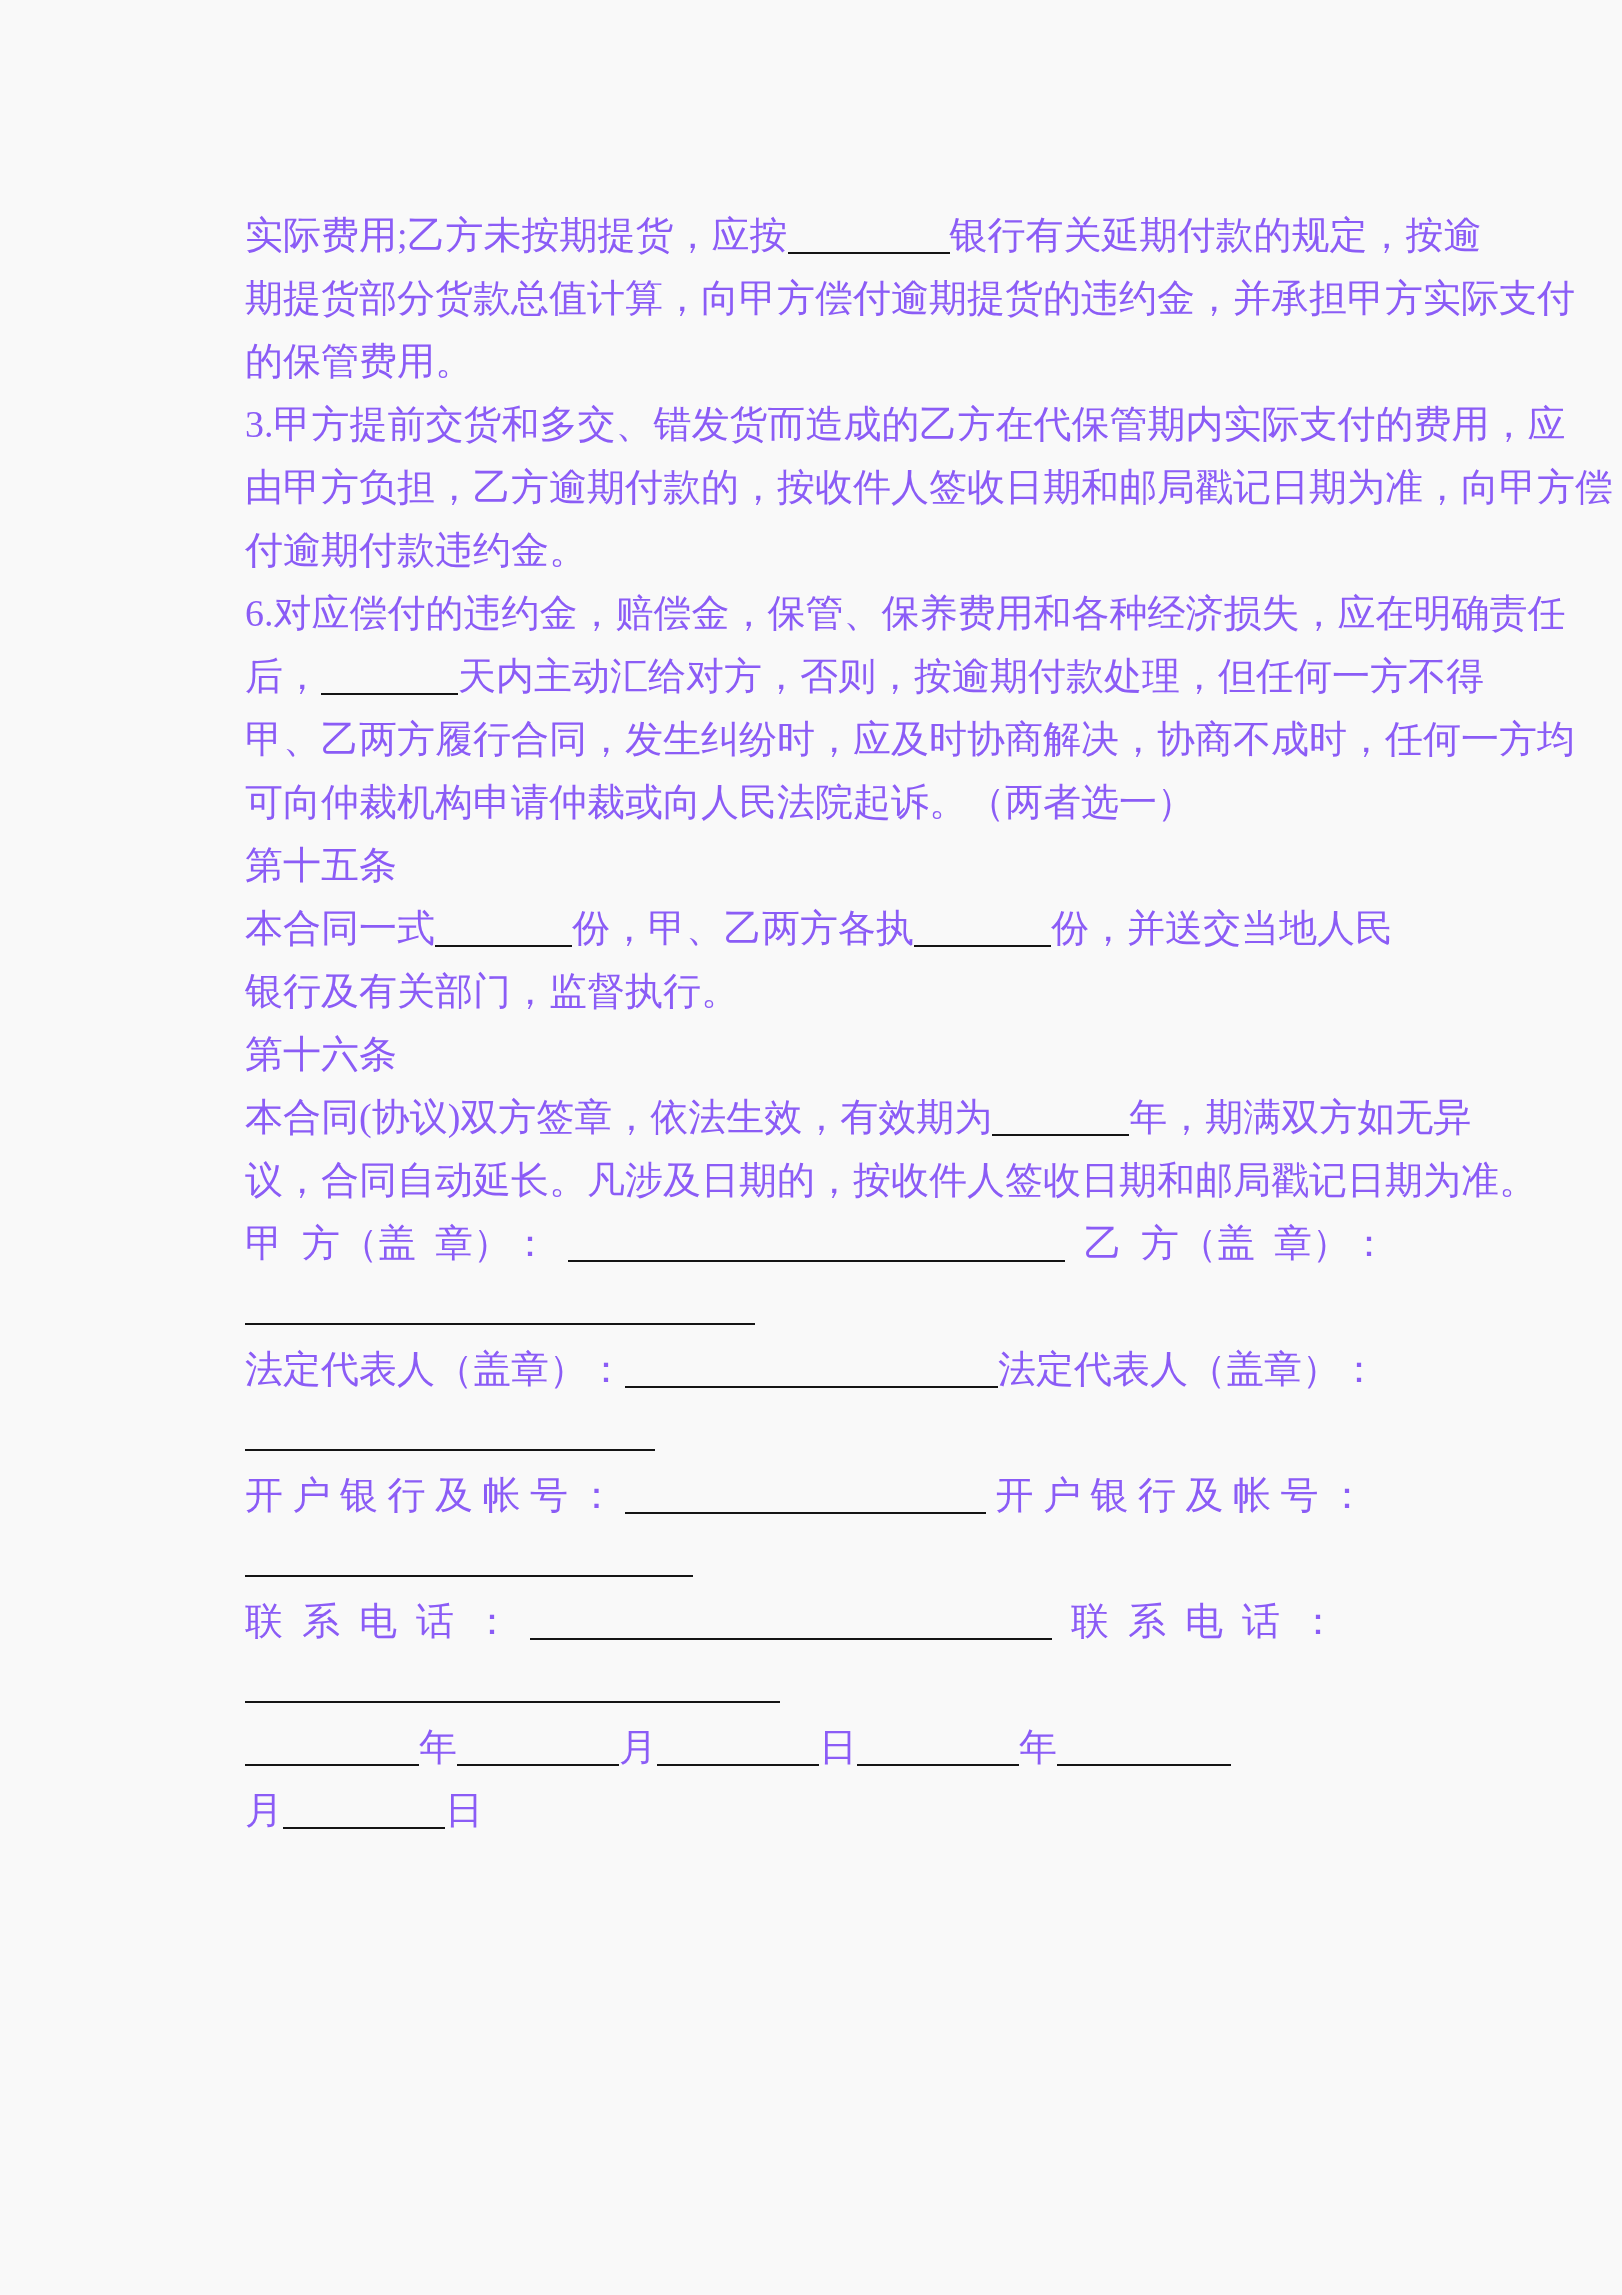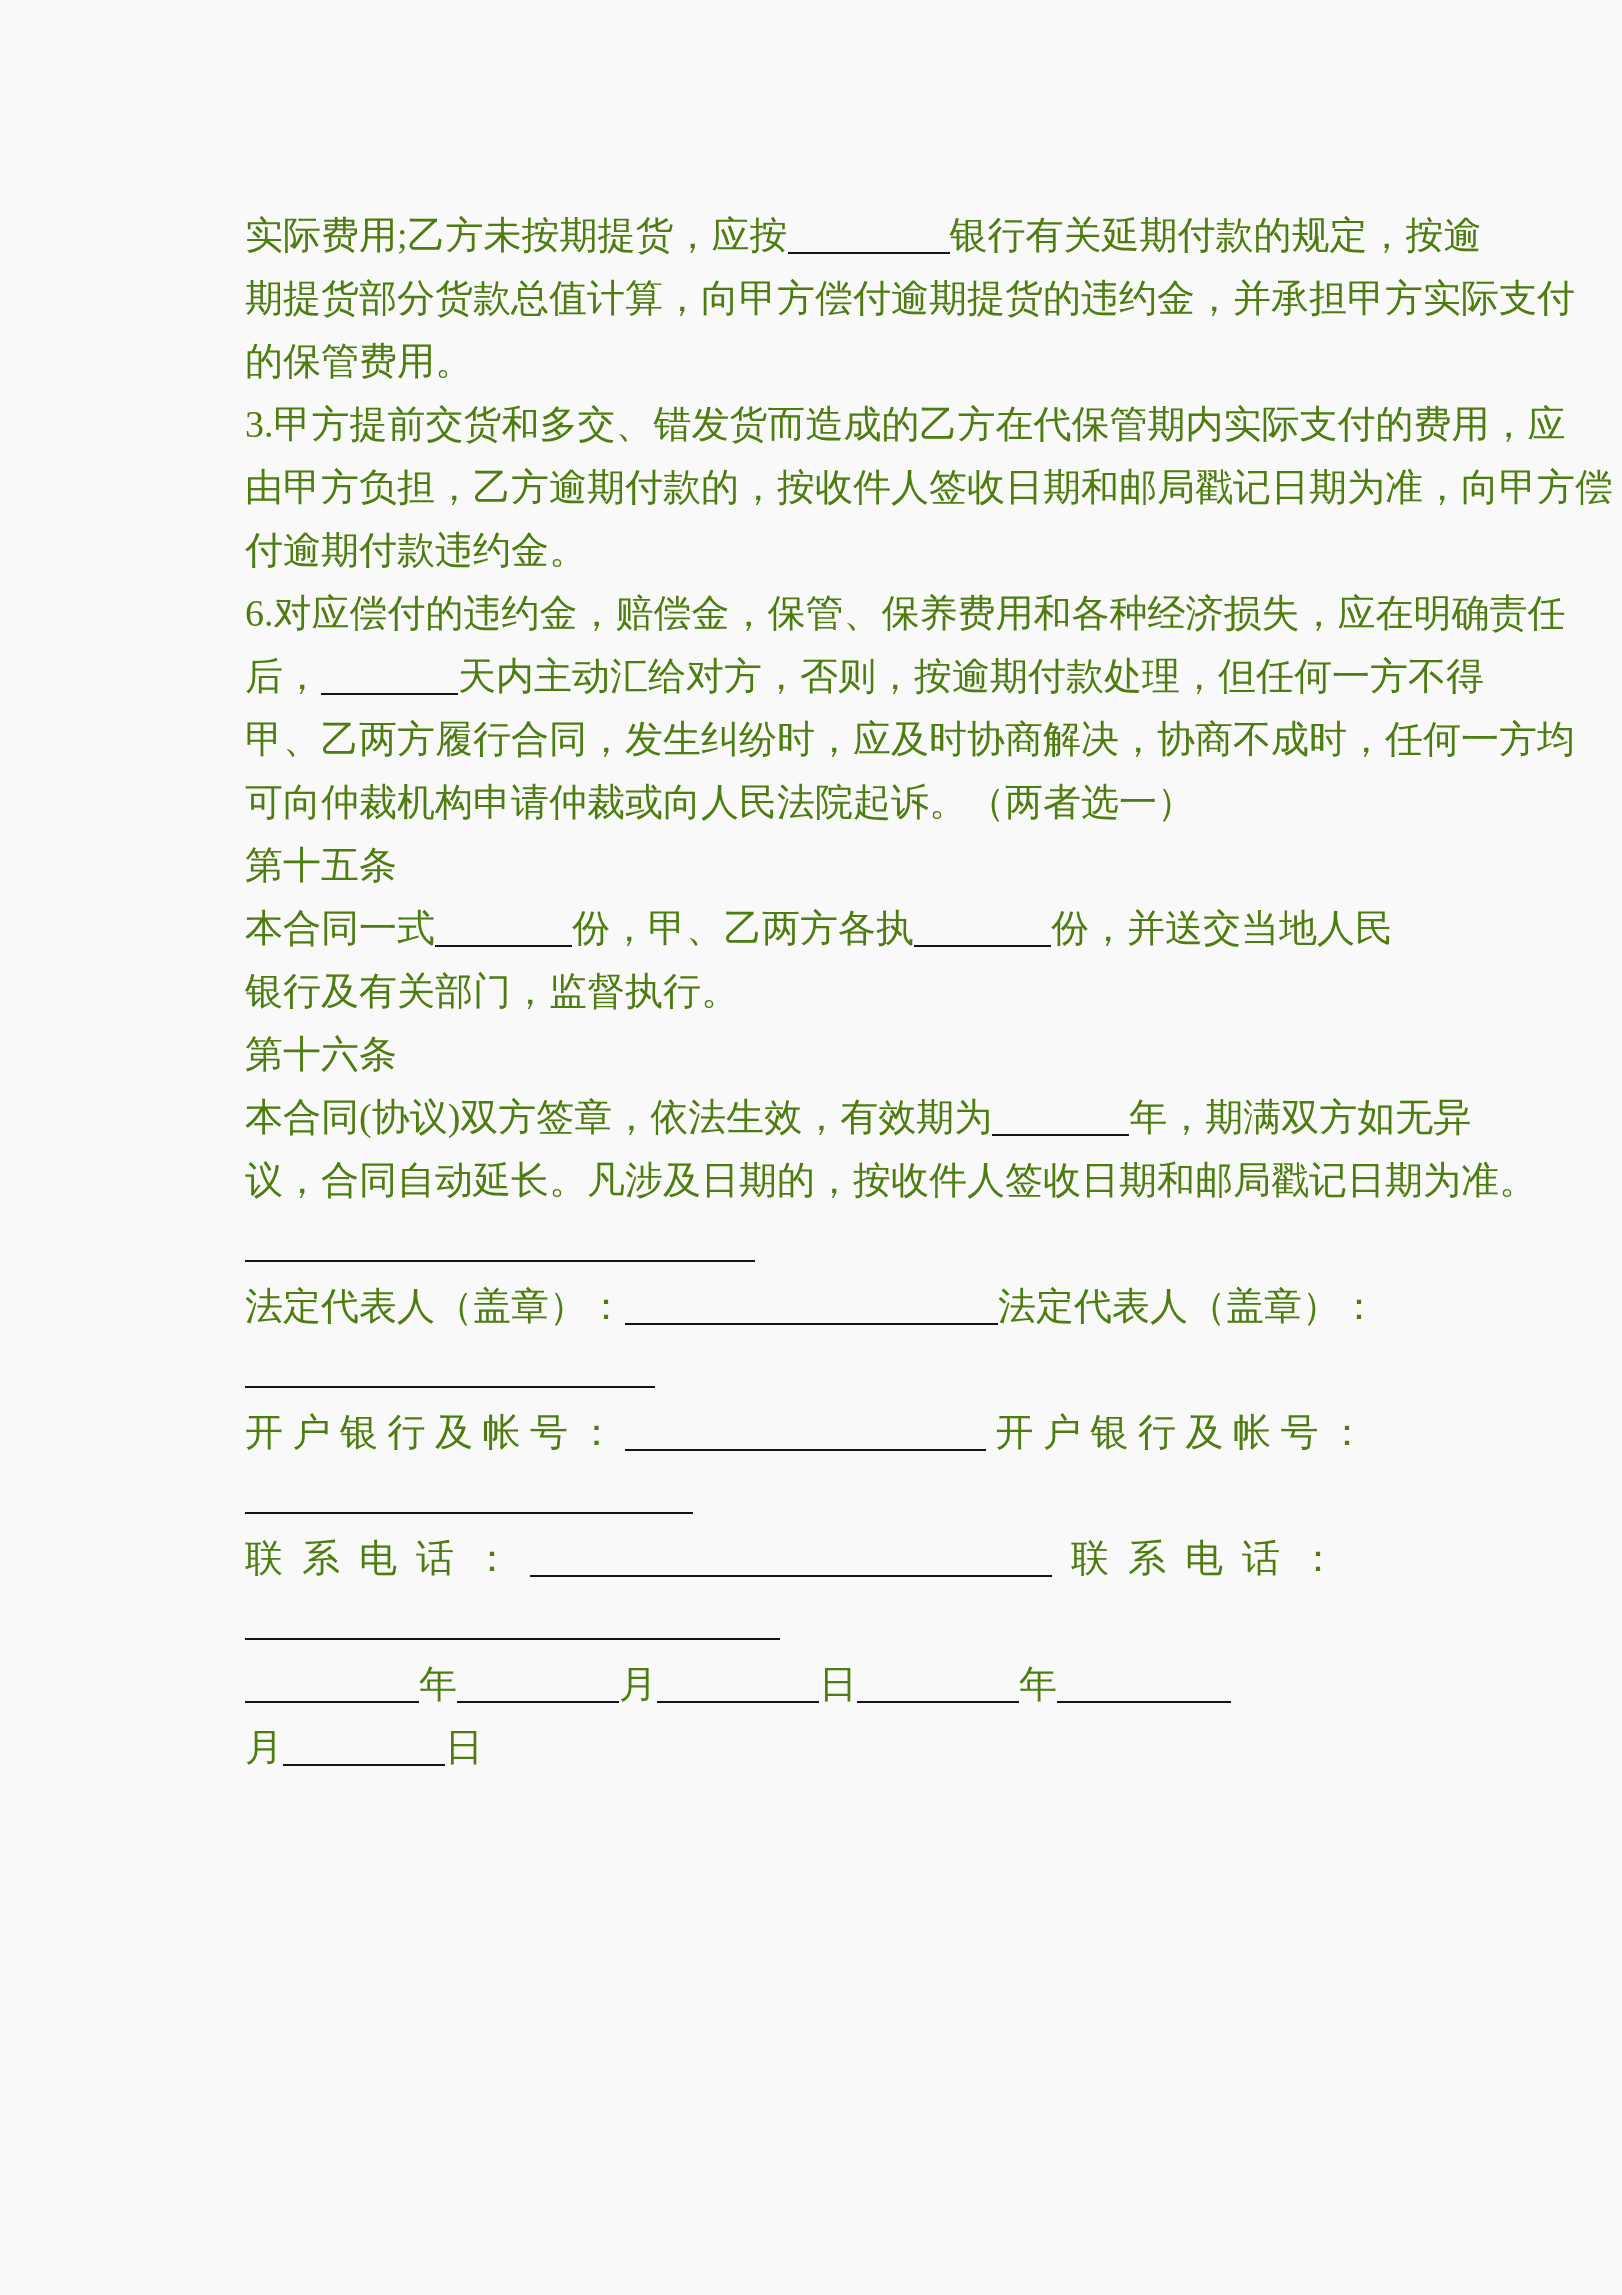--- a/index.html
+++ b/index.html
@@ -14,21 +14,21 @@
     position: relative;
   }
   .page {
     position: absolute;
     top: 204px;
     left: 245px;
     width: 1140px;
     font-family: "Liberation Serif", "DejaVu Serif", serif;
     font-size: 38px;
     line-height: 63px;
-    color: #4d7c0f;
+    color: #8b5cf6;
   }
   .line {
     white-space: pre;
     height: 63px;
     overflow: visible;
   }
   .blank {
     display: inline-block;
     height: 34px;
     border-bottom: 2.6px solid #151515;
@@ -49,20 +49,21 @@
       <div class="line"><span>6.对应偿付的违约金，赔偿金，保管、保养费用和各种经济损失，应在明确责任</span></div>
       <div class="line"><span>后，</span><span class="blank" style="width: 137px;"></span><span>天内主动汇给对方，否则，按逾期付款处理，但任何一方不得</span></div>
       <div class="line"><span>甲、乙两方履行合同，发生纠纷时，应及时协商解决，协商不成时，任何一方均</span></div>
       <div class="line"><span>可向仲裁机构申请仲裁或向人民法院起诉。（两者选一）</span></div>
       <div class="line"><span>第十五条</span></div>
       <div class="line"><span>本合同一式</span><span class="blank" style="width: 137px;"></span><span>份，甲、乙两方各执</span><span class="blank" style="width: 137px;"></span><span>份，并送交当地人民</span></div>
       <div class="line"><span>银行及有关部门，监督执行。</span></div>
       <div class="line"><span>第十六条</span></div>
       <div class="line"><span>本合同(协议)双方签章，依法生效，有效期为</span><span class="blank" style="width: 137px;"></span><span>年，期满双方如无异</span></div>
       <div class="line"><span>议，合同自动延长。凡涉及日期的，按收件人签收日期和邮局戳记日期为准。</span></div>
+      <div class="line"><span>甲  方（盖  章）：  </span><span class="blank" style="width: 497px;"></span><span>  乙  方（盖  章）：</span></div>
       <div class="line"><span class="blank" style="width: 510px;"></span></div>
       <div class="line"><span>法定代表人（盖章）：</span><span class="blank" style="width: 373px;"></span><span>法定代表人（盖章）：</span></div>
       <div class="line"><span class="blank" style="width: 410px;"></span></div>
       <div class="line"><span>开 户 银 行 及 帐 号 ： </span><span class="blank" style="width: 361px;"></span><span> 开 户 银 行 及 帐 号 ：</span></div>
       <div class="line"><span class="blank" style="width: 448px;"></span></div>
       <div class="line"><span>联  系  电  话  ：  </span><span class="blank" style="width: 522px;"></span><span>  联  系  电  话  ：</span></div>
       <div class="line"><span class="blank" style="width: 535px;"></span></div>
       <div class="line"><span class="blank" style="width: 174px;"></span><span>年</span><span class="blank" style="width: 162px;"></span><span>月</span><span class="blank" style="width: 162px;"></span><span>日</span><span class="blank" style="width: 162px;"></span><span>年</span><span class="blank" style="width: 174px;"></span></div>
       <div class="line"><span>月</span><span class="blank" style="width: 162px;"></span><span>日</span></div>
     </div>

